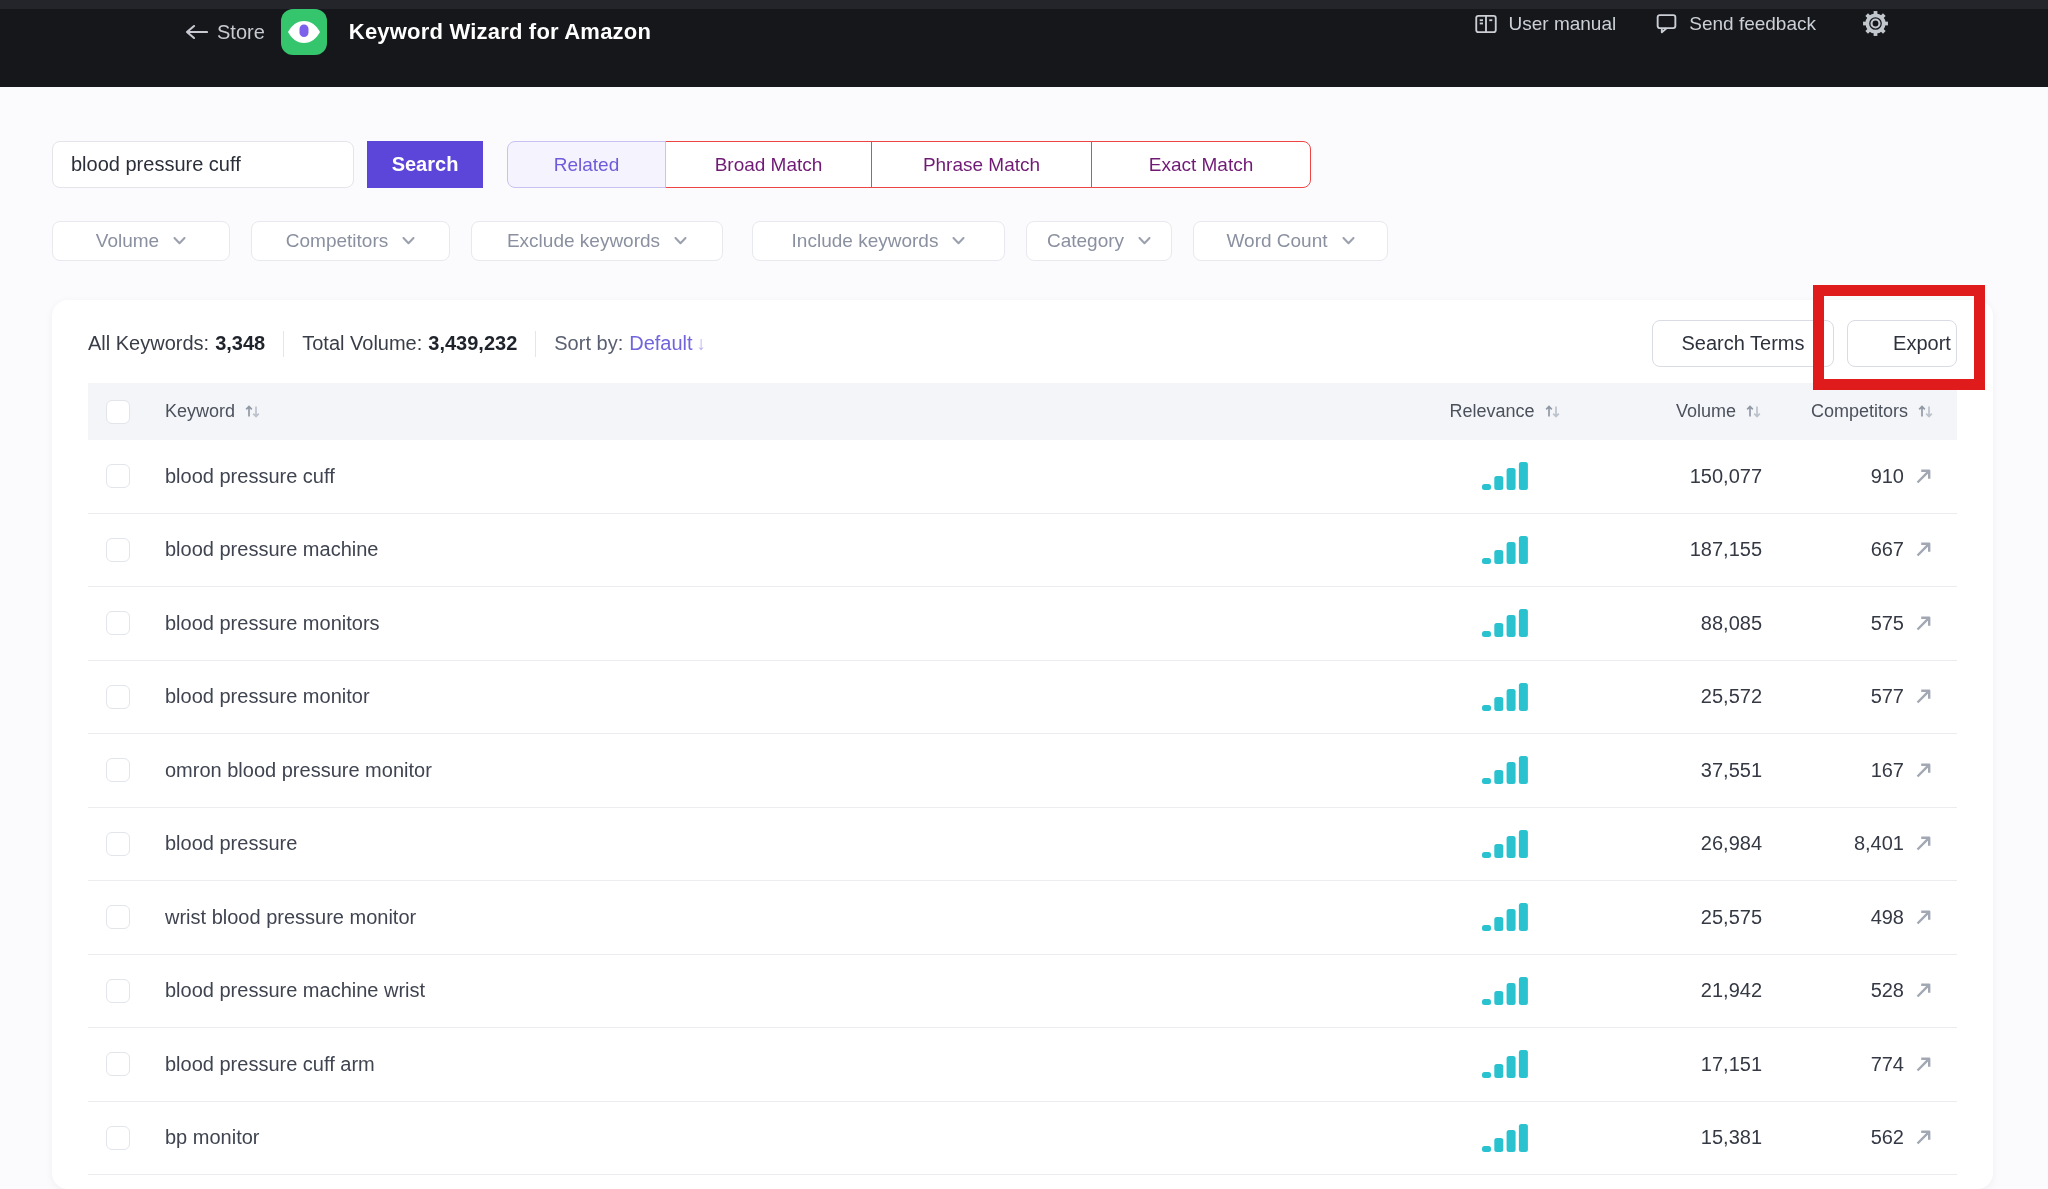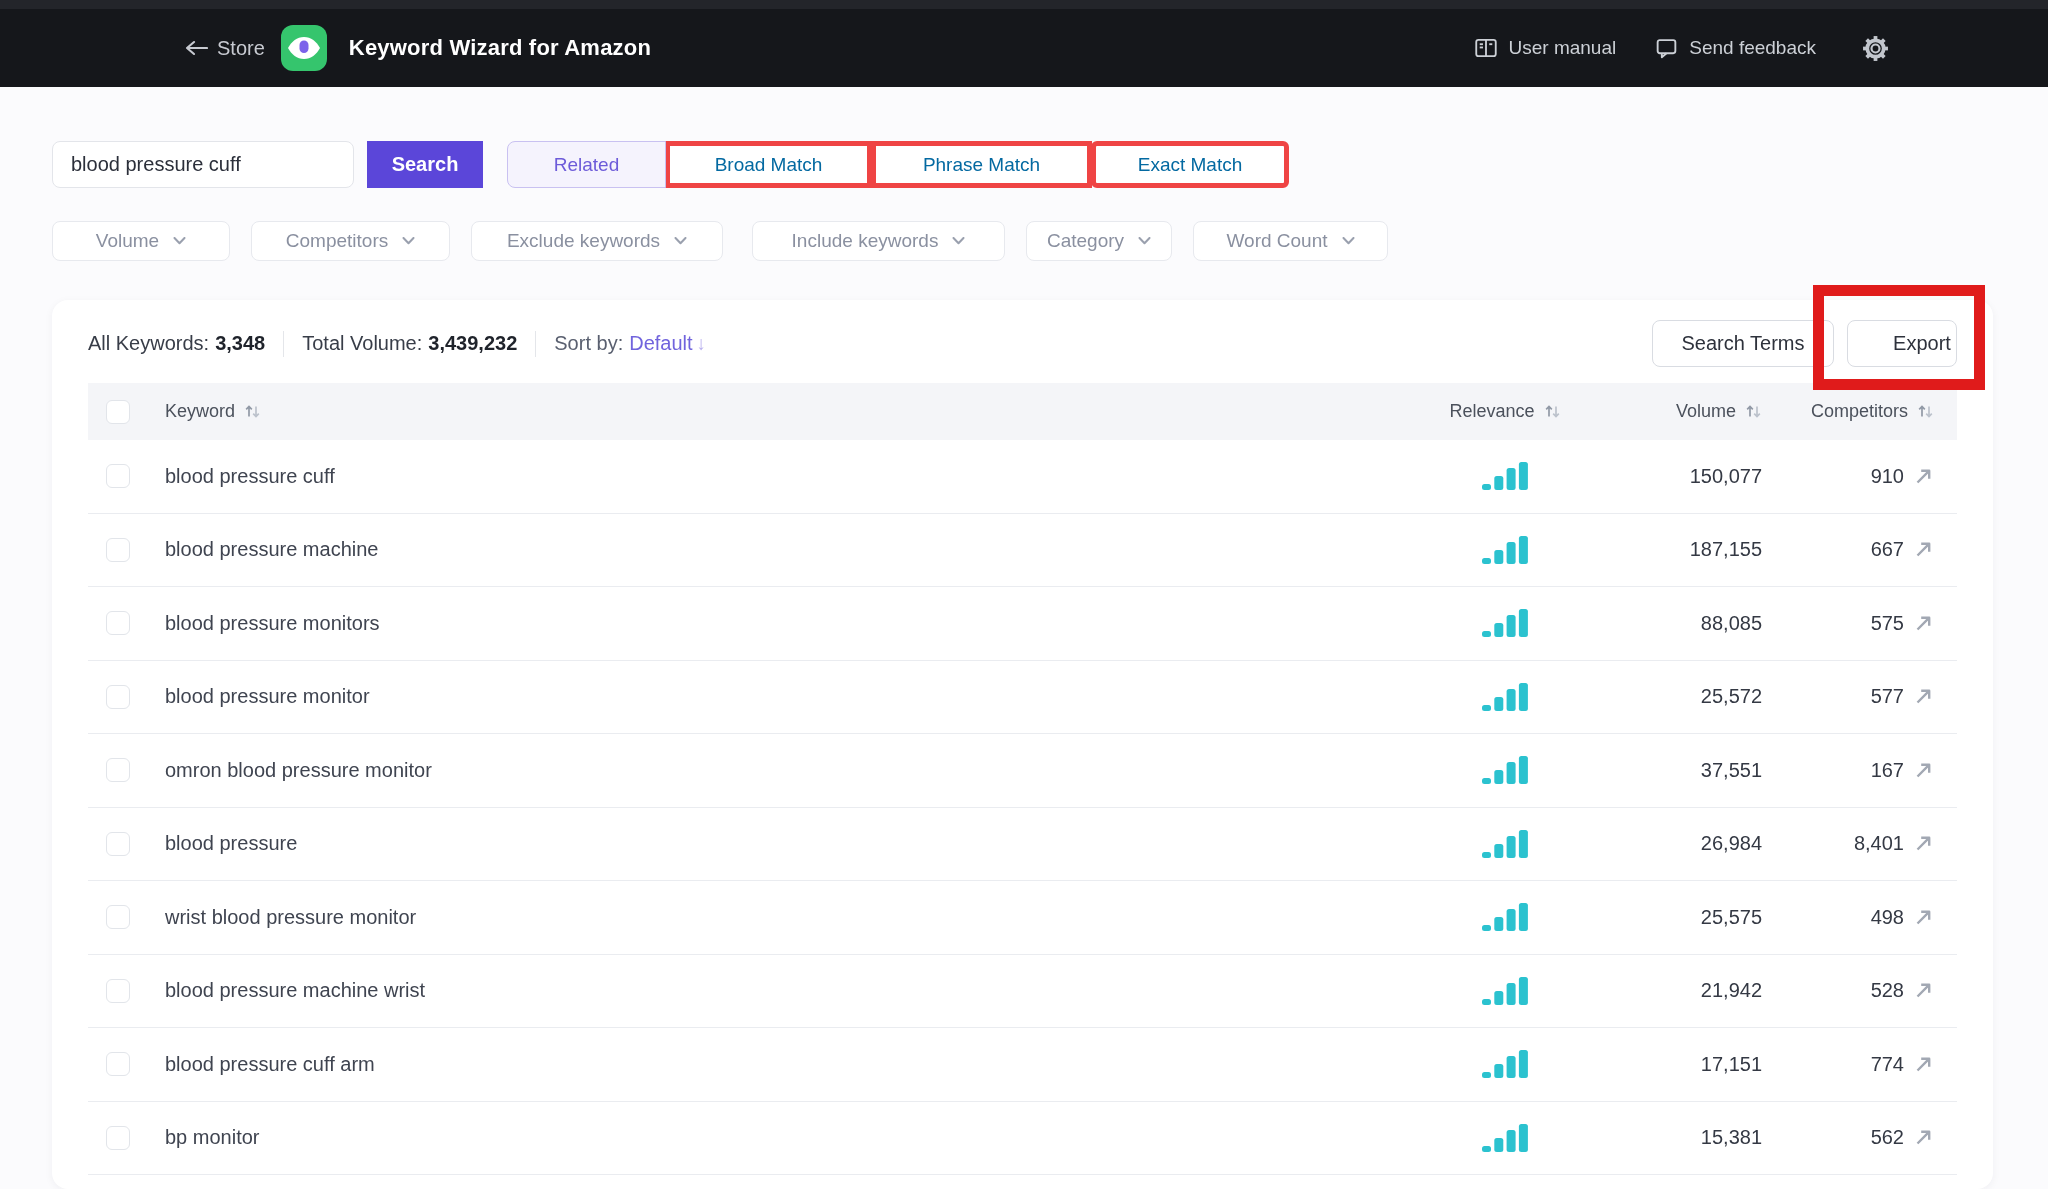--- a/index.html
+++ b/index.html
@@ -6,21 +6,21 @@
   html,body { width:2048px; height:1189px; }
   body {
     position:relative; overflow:hidden;
     background:#fbfbfd;
     font-family:"Liberation Sans","DejaVu Sans",sans-serif;
     -webkit-font-smoothing:antialiased;
   }
   
   .app-header {
     height:87px; background:#15171b; border-top:9px solid #23252a;
-    display:flex; align-items:center;
+    display:flex; align-items:flex-start;
   }
   .h-left { display:flex; align-items:center; padding-left:185px; }
   .store-link { display:flex; align-items:center; gap:9px; color:#c7cad1; font-size:20px; cursor:pointer; text-decoration:none; }
   .logo-badge { width:46px; height:46px; border-radius:12px; background:#35c56d; display:flex; align-items:center; justify-content:center; margin-left:16px; }
   .app-title { margin-left:22px; color:#ffffff; font-size:22px; font-weight:700; letter-spacing:.2px; }
   .h-right { margin-left:auto; display:flex; align-items:center; padding-right:158px; }
   .h-link { display:flex; align-items:center; gap:10px; color:#ccd0d6; font-size:19px; cursor:pointer; text-decoration:none; }
   .h-link + .h-link { margin-left:38px; }
   .gear-btn { margin-left:45px; display:flex; align-items:center; cursor:pointer; }
   
@@ -31,27 +31,27 @@
     font-family:inherit;
   }
   .search-btn {
     margin-left:13px; width:116px; height:47px; border:none; border-radius:0;
     background:#5b46d9; color:#fff; font-size:20px; font-weight:600; cursor:pointer;
     font-family:inherit;
   }
   .tabs { display:flex; margin-left:24px; }
   .tab {
     height:47px; display:flex; align-items:center; justify-content:center;
-    background:#fff; border:5px solid #ef4444; margin-left:-1px;
-    font-size:19px; color:#0369a1; cursor:pointer; position:relative;
+    background:#fff; border:1px solid #ef4444; margin-left:-1px;
+    font-size:19px; color:#701a75; cursor:pointer; position:relative;
   }
   .tab:first-child { border-radius:8px 0 0 8px; margin-left:0; }
   .tab:last-child { border-radius:0 8px 8px 0; }
   .tab:nth-child(1){ width:159px; } .tab:nth-child(2){ width:207px; }
-  .tab:nth-child(3){ width:221px; } .tab:nth-child(4){ width:198px;border-radius:6px; }
+  .tab:nth-child(3){ width:221px; } .tab:nth-child(4){ width:220px; }
   .tab.active { background:#f5f3fd; border:1px solid #c9c1f1; color:#6d5bd9; z-index:2; }
   
   .filters { display:flex; gap:21px; margin:33px 0 0 52px; }
   .filter {
     height:40px; border:1px solid #e7e9ee; border-radius:8px; background:#fff;
     display:flex; align-items:center; justify-content:center; gap:14px;
     font-size:19px; color:#8a90a0; cursor:pointer;
   }
   .filter:nth-child(1){ width:178px; } .filter:nth-child(2){ width:199px; }
   .filter:nth-child(3){ width:252px; } .filter:nth-child(4){ width:253px;margin-left:8px; }

